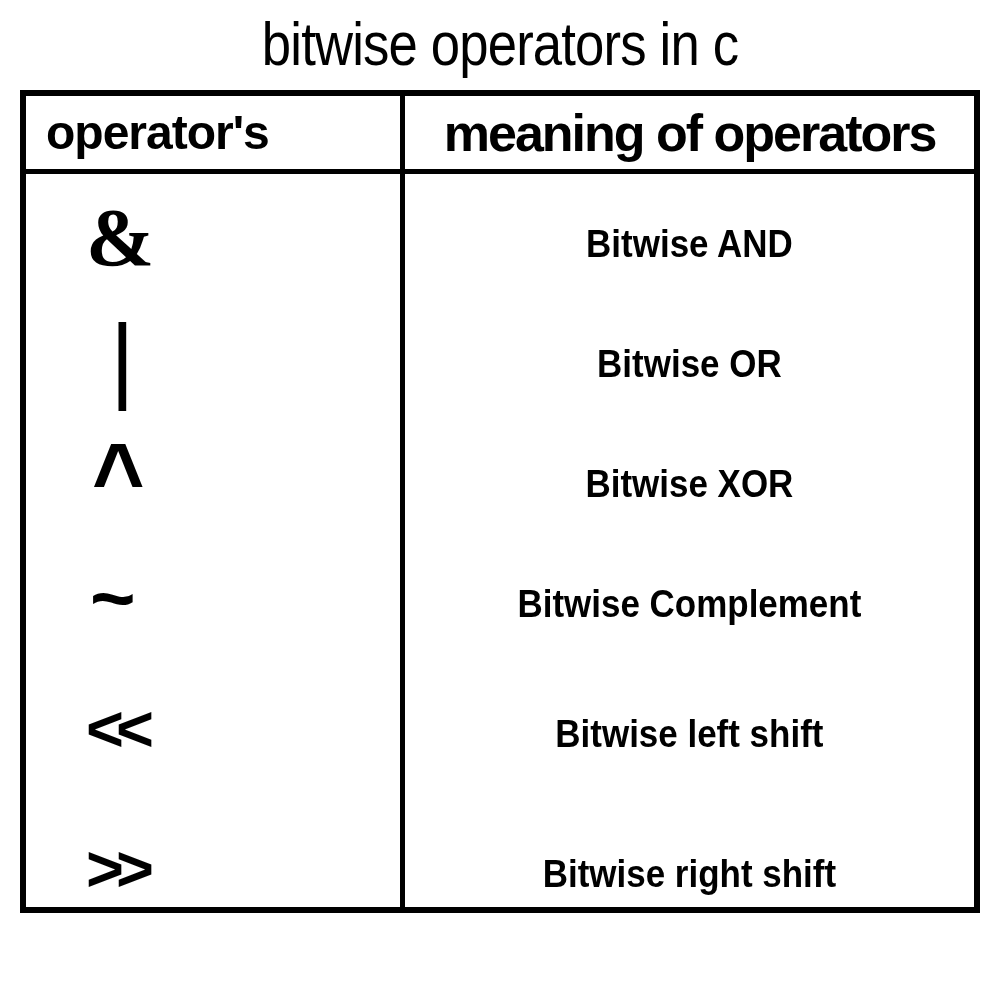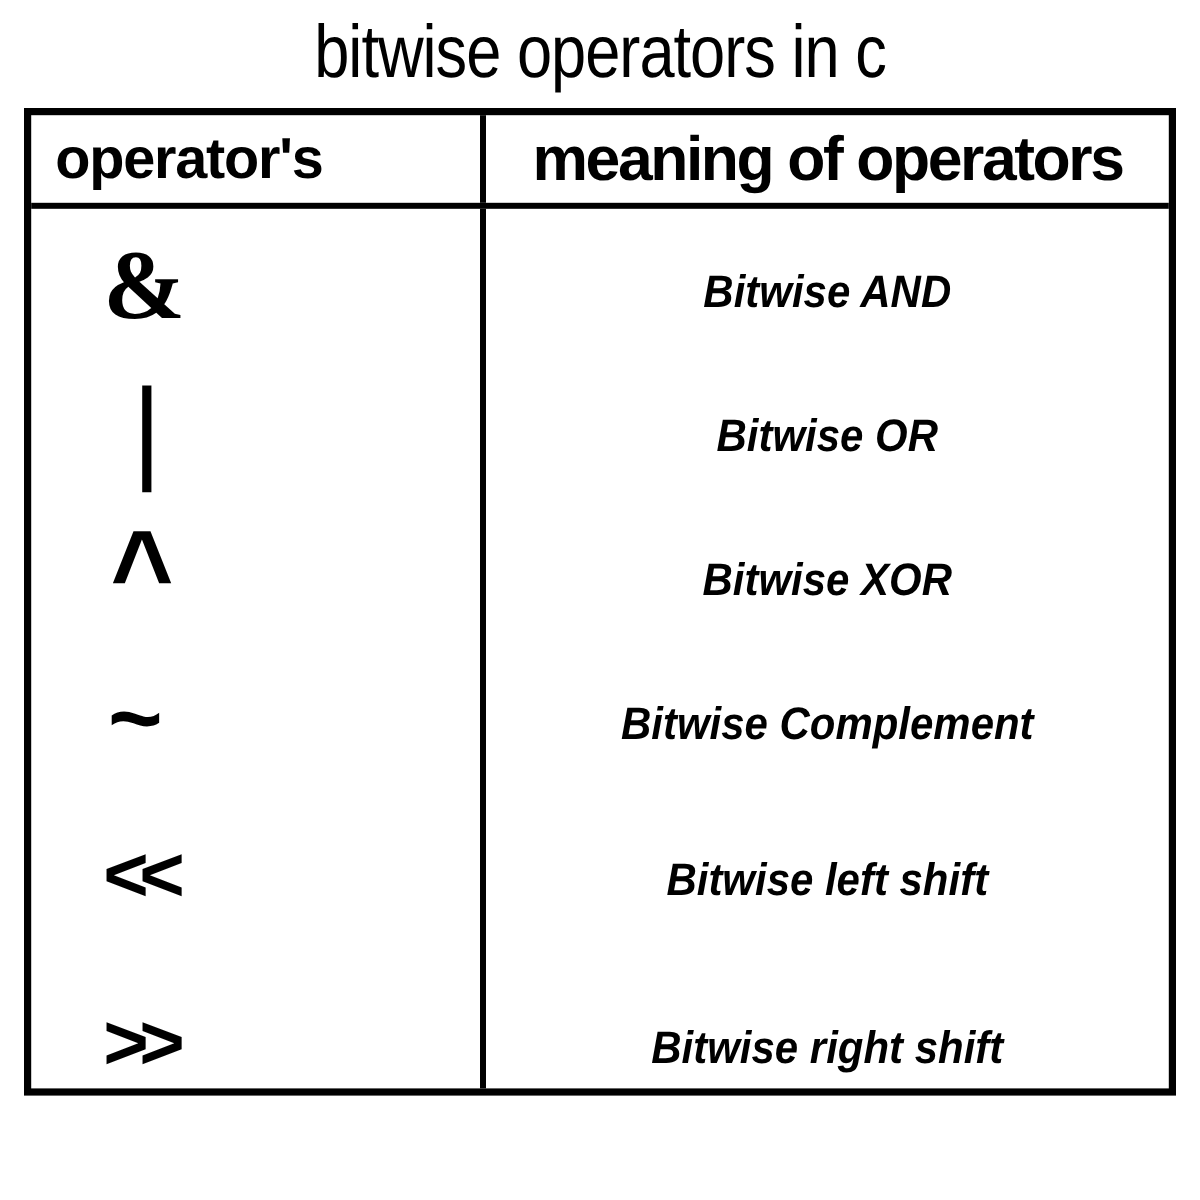--- a/index.html
+++ b/index.html
@@ -65,21 +65,20 @@
     }
     .body-left {
       width: 40%;
       border-right: 5px solid black;
       padding-left: 60px;
       padding-top: 4px;
     }
     .body-right {
       width: 60%;
       padding-top: 10px;
-      font-style: italic;
     }
     .op-symbol {
       font-size: 82px;
       font-weight: bold;
       font-family: Georgia, "Times New Roman", serif;
       line-height: 1;
       height: 120px;
       display: flex;
       align-items: center;
     }

